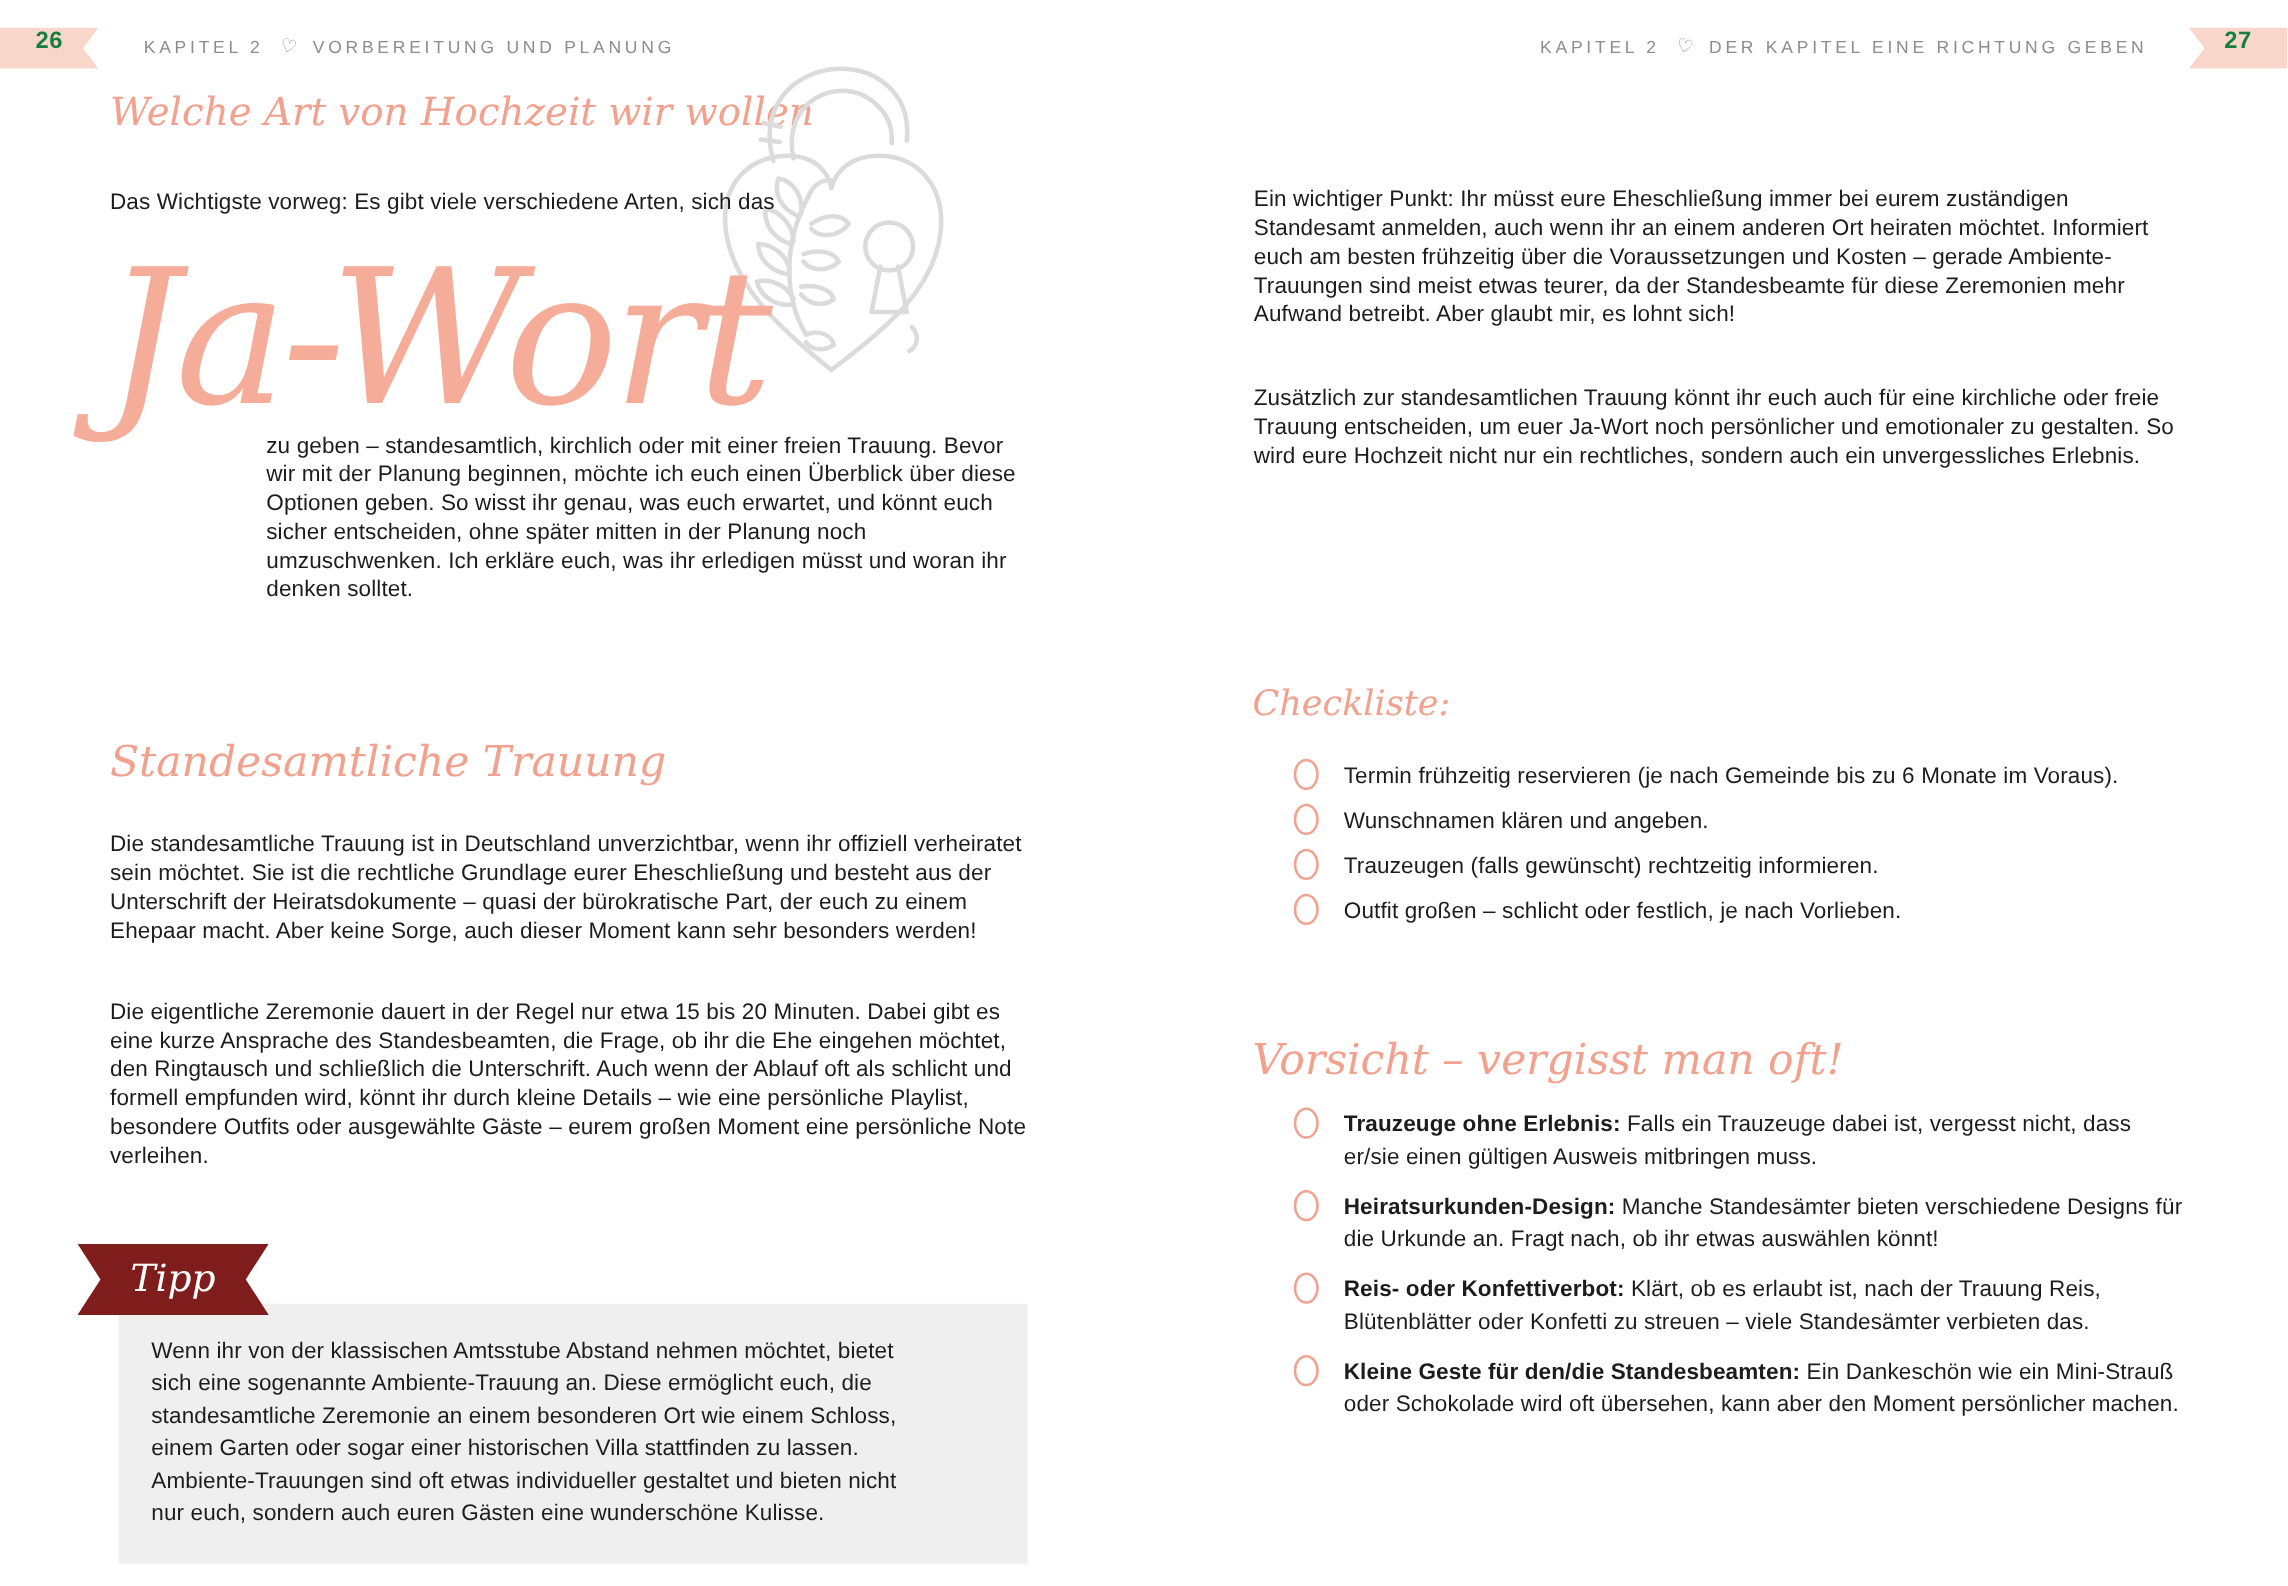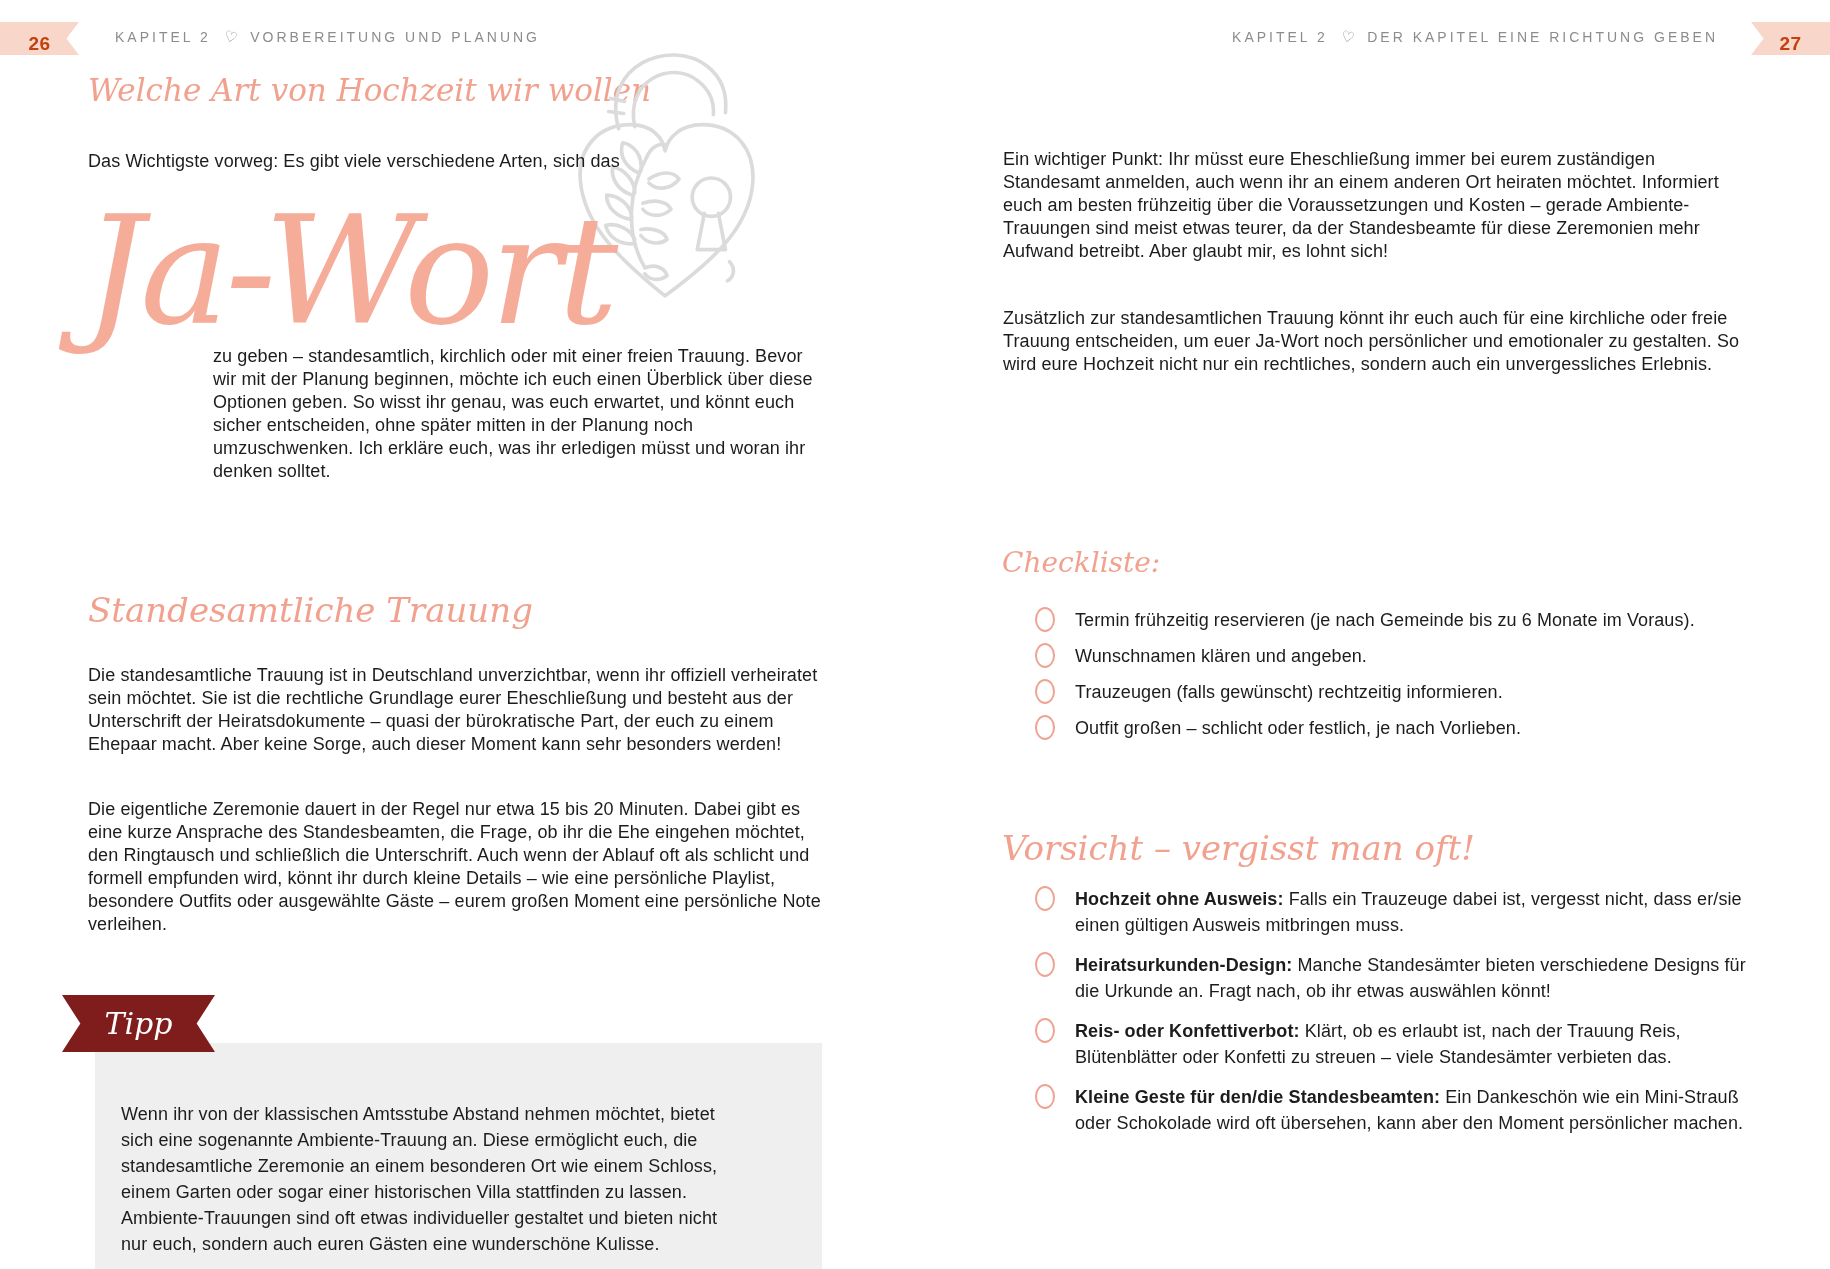--- a/index.html
+++ b/index.html
@@ -3,22 +3,22 @@
 <meta charset="utf-8">
 <style>
   html,body{margin:0;padding:0;background:#ffffff;}
   .spread{
     position:relative;width:1830px;height:1269px;background:#ffffff;overflow:hidden;
     font-family:"Liberation Sans",sans-serif;color:#1c1c1c;
   }
   
   .page-num{
     position:absolute;top:22px;width:79px;height:33px;background:#f9d6ca;
-    display:flex;align-items:flex-end;justify-content:center;
-    font-weight:700;font-size:19px;color:#c2410c;letter-spacing:.5px;
+    display:flex;align-items:flex-start;justify-content:center;
+    font-weight:700;font-size:19px;color:#15803d;letter-spacing:.5px;
   }
   .page-num.left{left:0;clip-path:polygon(0 0,100% 0,84% 50%,100% 100%,0 100%);}
   .page-num.right{right:0;clip-path:polygon(0 0,100% 0,100% 100%,0 100%,16% 50%);}
   .page-header{
     position:absolute;top:28px;display:flex;align-items:center;gap:13px;
     font-size:14px;letter-spacing:3px;color:#8c8c8c;white-space:nowrap;font-weight:500;
   }
   .page-header.left{left:115px;}
   .page-header.right{right:112px;}
   .heart-doodle{font-size:15px;color:#9a9a9a;transform:rotate(14deg);letter-spacing:0;}
@@ -45,21 +45,21 @@
   .tip-banner{
     position:absolute;left:62px;top:995px;width:153px;height:57px;background:#7f1d1d;z-index:3;
     clip-path:polygon(0 0,100% 0,88% 50%,100% 100%,0 100%,12% 50%);
     display:flex;align-items:center;justify-content:center;
   }
   .tip-banner .script{color:#ffffff;font-size:30px;}
   .tip-box{
     position:absolute;left:95px;top:1043px;width:727px;z-index:2;background:#efefef;
     padding:24px 26px 28px 26px;box-sizing:border-box;
   }
-  .tip-box .body-text{width:600px;line-height:26px;margin-top:34px;}
+  .tip-box .body-text{width:600px;line-height:26px;}
   
   .list{position:absolute;left:1035px;z-index:2;}
   .checklist{top:607px;}
   .cautionlist{top:886px;}
   .row{display:flex;align-items:flex-start;gap:20px;margin-bottom:11px;}
   .cautionlist .row{margin-bottom:14px;}
   .circle{
     flex:0 0 auto;width:20px;height:25px;border:2px solid #efa391;border-radius:50%;
     box-sizing:border-box;margin-top:0px;
   }
@@ -160,21 +160,21 @@
       <span class="circle"></span>
       <span class="body-text">Outfit großen – schlicht oder festlich, je nach Vorlieben.</span>
     </div>
   </div>
 
   <div class="script h-vorsicht">Vorsicht – vergisst man oft!</div>
 
   <div class="list cautionlist">
     <div class="row">
       <span class="circle"></span>
-      <div class="body-text"><b>Hochzeit ohne Ausweis:</b><span> Falls ein Trauzeuge dabei ist, vergesst nicht, dass er/sie einen gültigen Ausweis mitbringen muss.</span></div>
+      <div class="body-text"><b>Trauzeuge ohne Erlebnis:</b><span> Falls ein Trauzeuge dabei ist, vergesst nicht, dass er/sie einen gültigen Ausweis mitbringen muss.</span></div>
     </div>
     <div class="row">
       <span class="circle"></span>
       <div class="body-text"><b>Heiratsurkunden-Design:</b><span> Manche Standesämter bieten verschiedene Designs für die Urkunde an. Fragt nach, ob ihr etwas auswählen könnt!</span></div>
     </div>
     <div class="row">
       <span class="circle"></span>
       <div class="body-text"><b>Reis- oder Konfettiverbot:</b><span> Klärt, ob es erlaubt ist, nach der Trauung Reis, Blütenblätter oder Konfetti zu streuen – viele Standesämter verbieten das.</span></div>
     </div>
     <div class="row">

